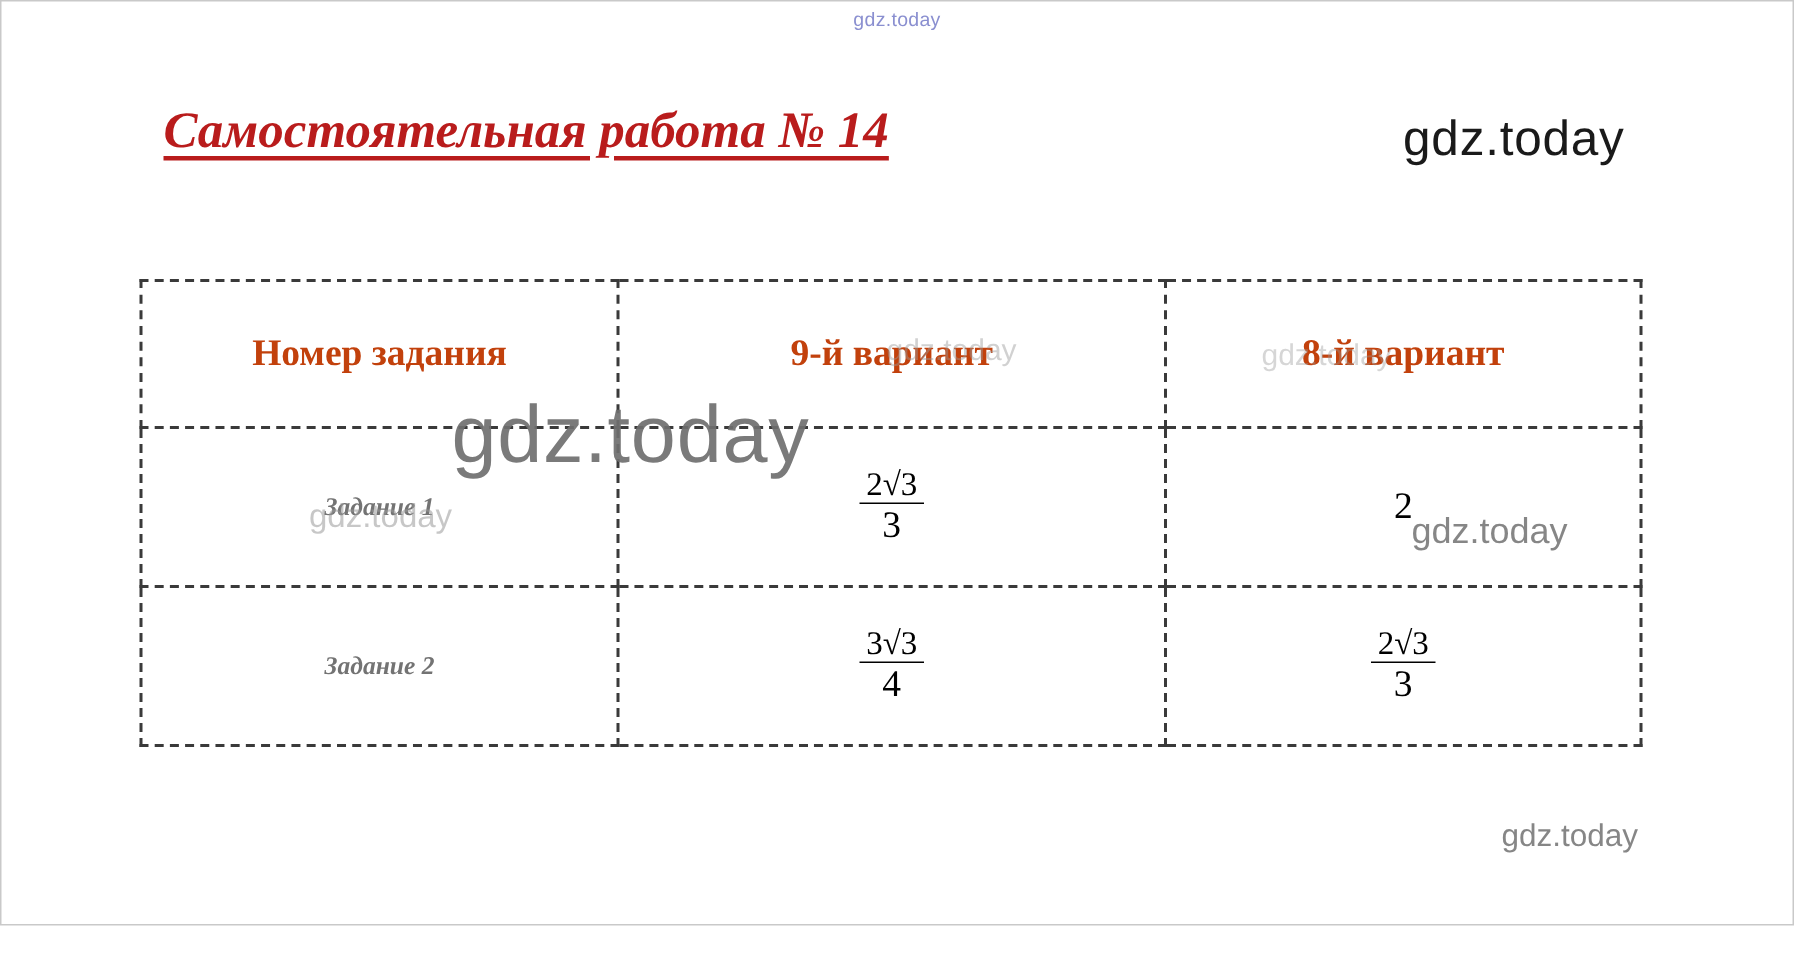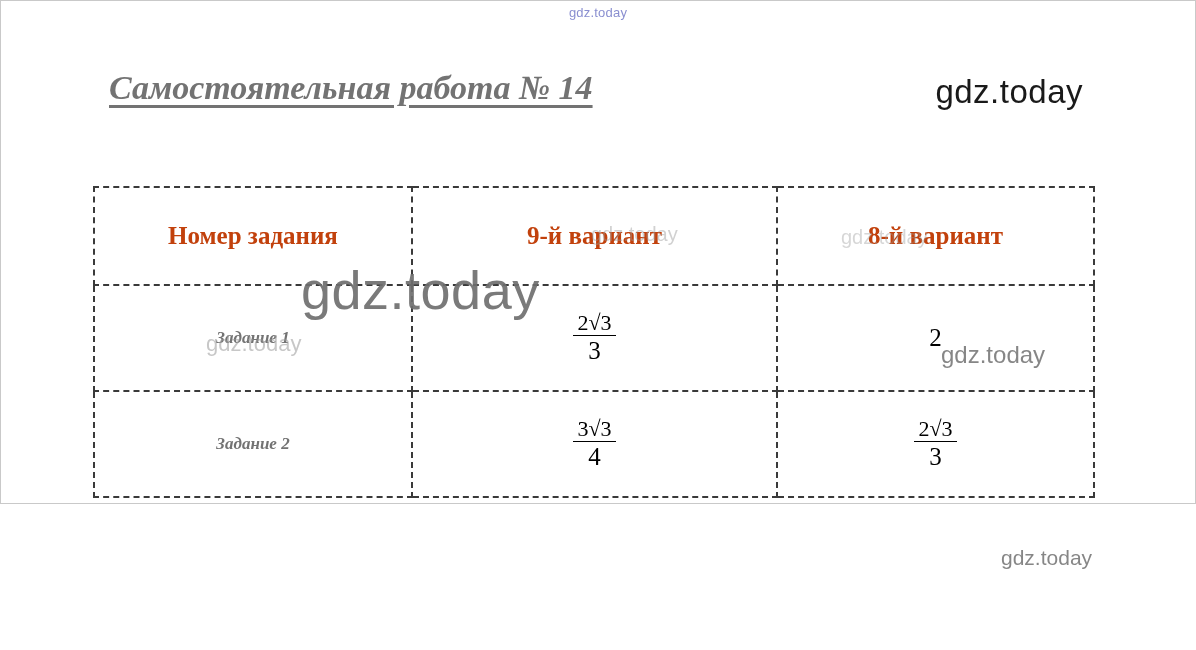--- a/index.html
+++ b/index.html
@@ -10,21 +10,21 @@
     width: 1196px;
     height: 650px;
     background: #ffffff;
     font-family: "Liberation Serif", serif;
     position: relative;
     overflow: hidden;
   }
   .page {
     position: relative;
     width: 1196px;
-    height: 504px;
+    height: 617px;
     border: 1px solid #c9c9c9;
     box-sizing: border-box;
     background: #fff;
   }
   
   .top-watermark {
     position: absolute;
     top: 4px;
     left: 0;
     width: 100%;
@@ -43,21 +43,21 @@
     height: 52px;
   }
   .title {
     position: absolute;
     left: 108px;
     top: 0;
     font-family: "Liberation Serif", serif;
     font-weight: bold;
     font-style: italic;
     font-size: 34px;
-    color: #737373;
+    color: #b91c1c;
     text-decoration: underline;
     text-underline-offset: 6px;
     white-space: nowrap;
   }
   .brand {
     position: absolute;
     right: 112px;
     top: 4px;
     font-family: "Liberation Sans", sans-serif;
     font-size: 33px;

